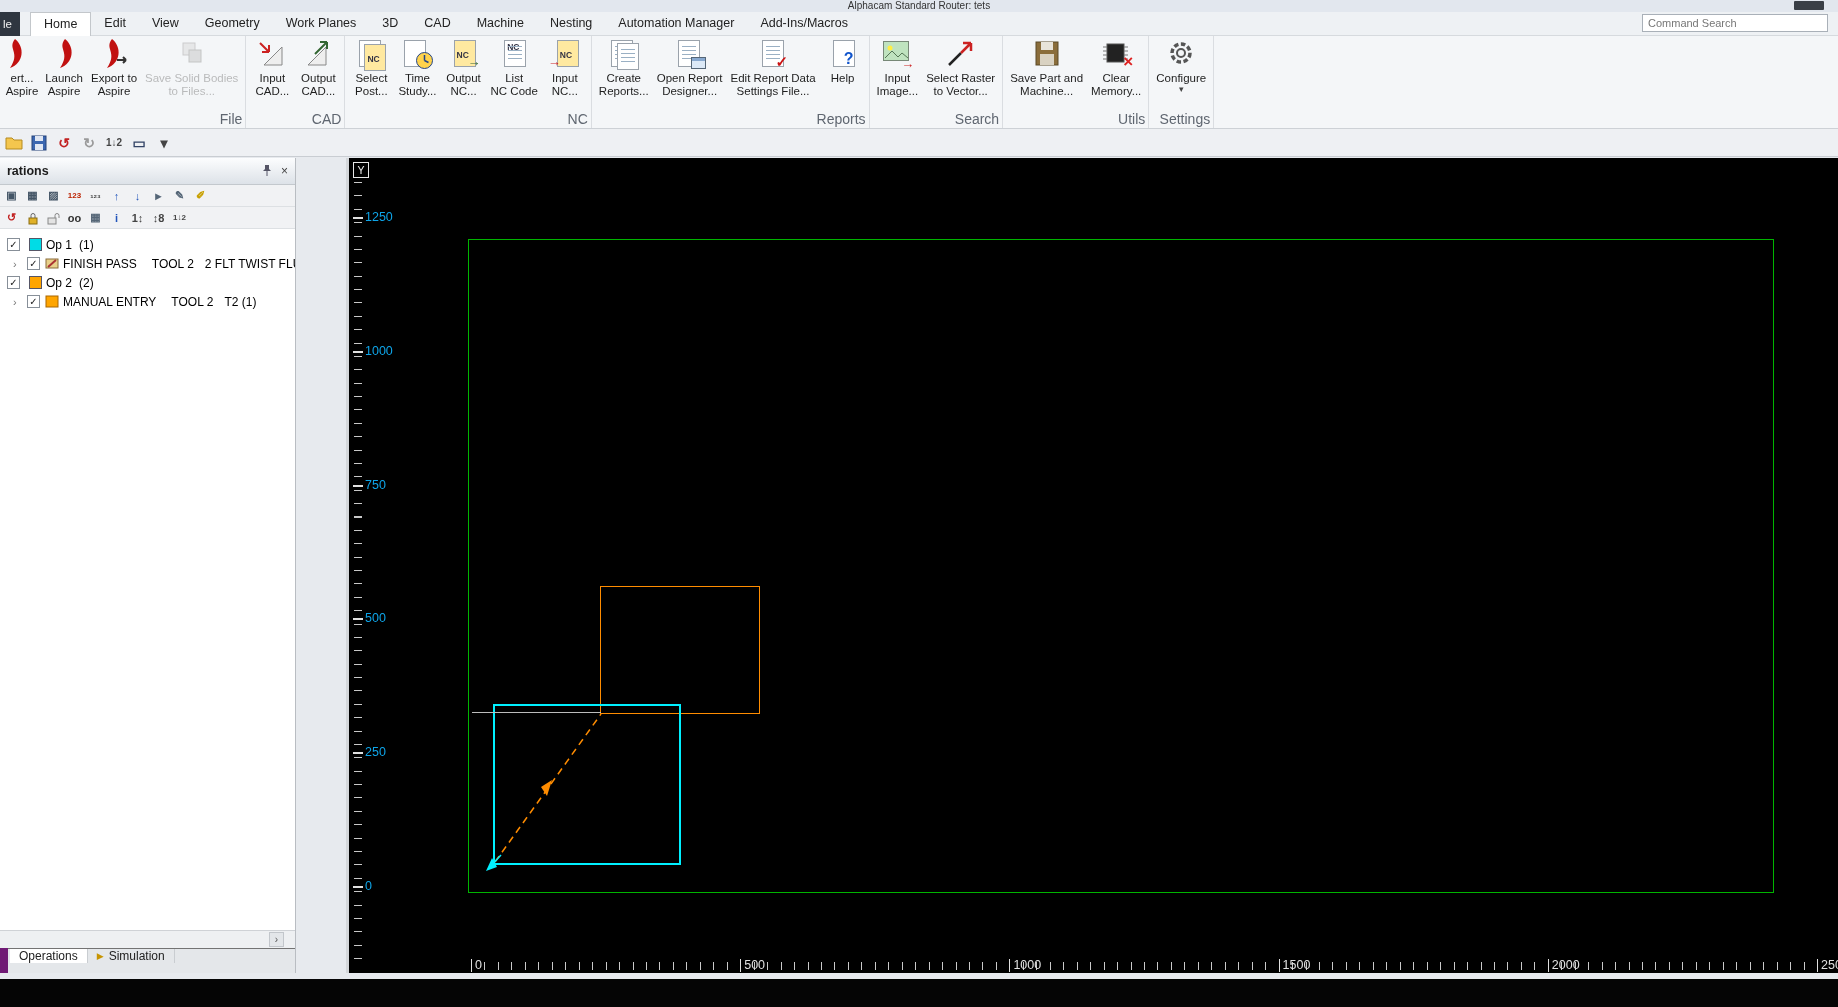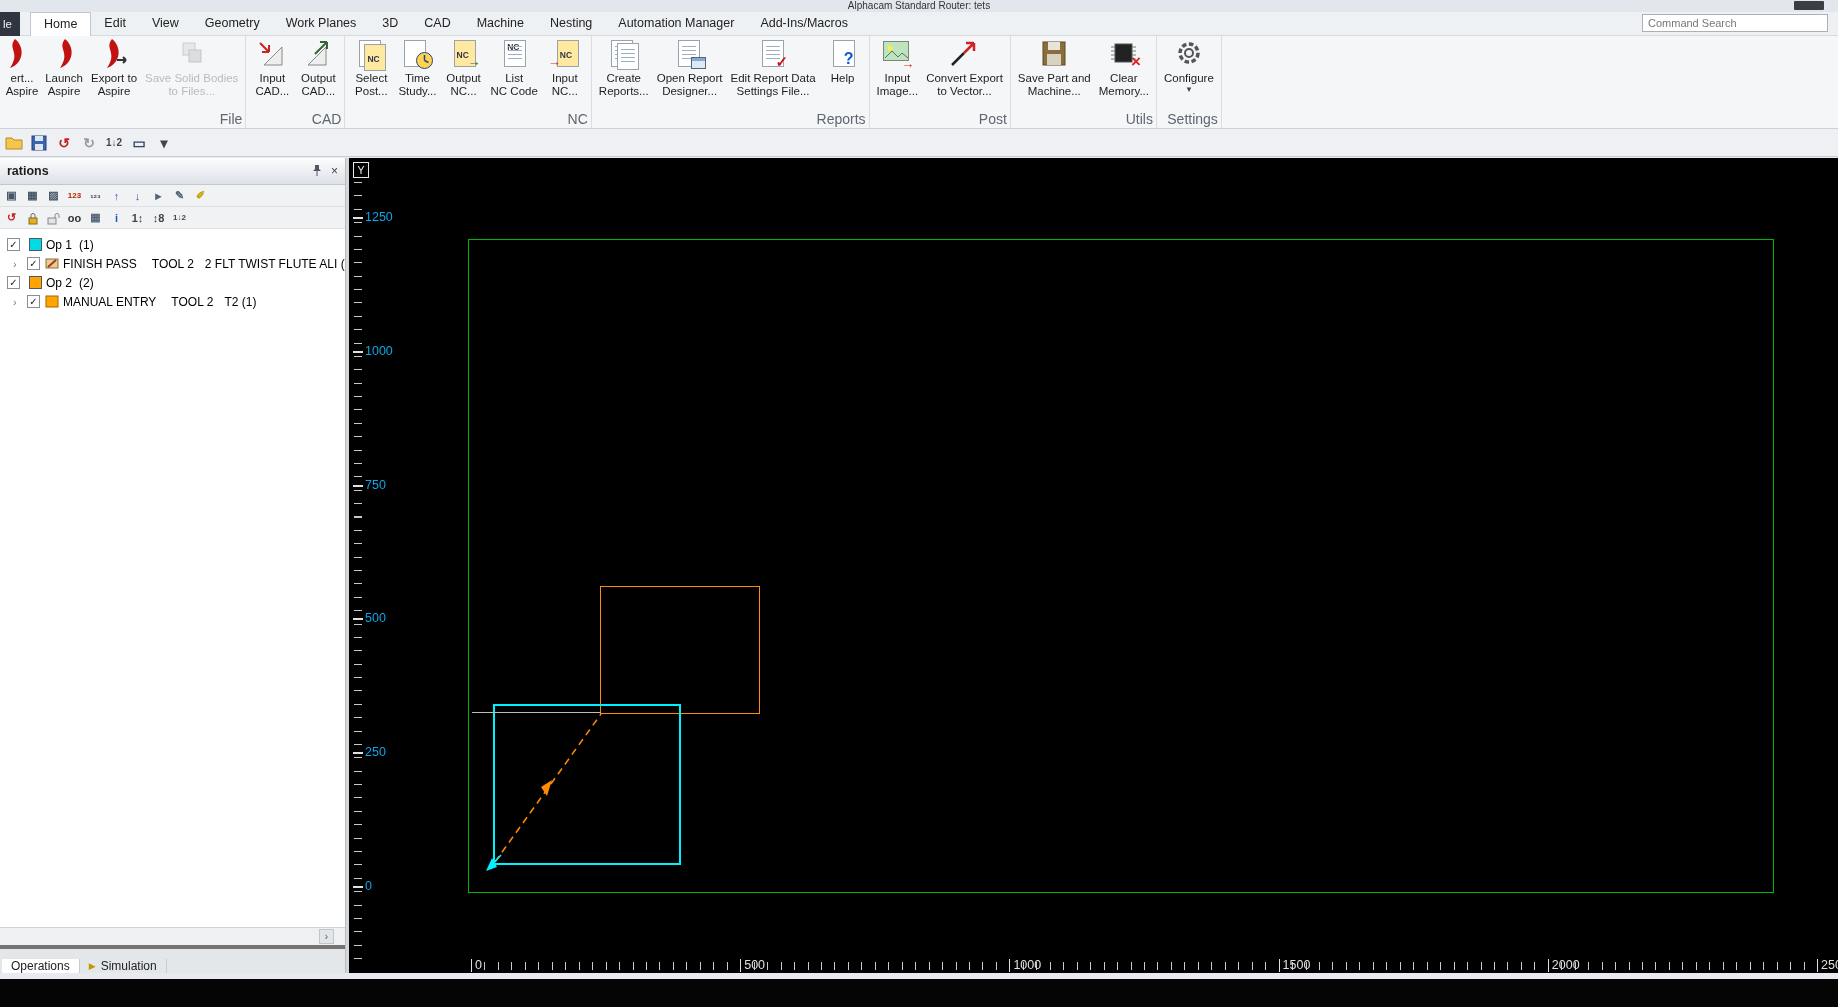--- a/index.html
+++ b/index.html
@@ -33,21 +33,21 @@
   .pg{position:absolute;width:20px;height:25px;background:#fff;border:1px solid #9aa2ab;}
   .pg.yl{background:#ffe9a0;}
   .pg.ln::after{content:"";position:absolute;left:3px;right:3px;top:5px;height:15px;background:repeating-linear-gradient(to bottom,#9ab0c4 0 1px,transparent 1px 4px);}
   .nct{position:absolute;left:2px;top:9px;font-size:8.5px;color:#334;font-weight:bold;}
   .arr{position:absolute;font-size:13px;font-weight:bold;}
 
   .qat{position:absolute;left:0;top:129px;width:1838px;height:28px;background:#eef0f3;border-bottom:1px solid #c9cdd2;box-sizing:border-box;}
   .qaticons{display:flex;align-items:center;height:27px;padding-left:5px;gap:7px;}
   .qicon{min-width:18px;height:19px;display:flex;align-items:center;justify-content:center;font-size:14px;font-weight:bold;}
 
-  .panel{position:absolute;left:0;top:158px;width:346px;height:815px;background:#701a75;display:flex;flex-direction:column;border-right:1px solid #b9bdc2;box-sizing:border-box;}
+  .panel{position:absolute;left:0;top:158px;width:296px;height:815px;background:#701a75;display:flex;flex-direction:column;border-right:1px solid #b9bdc2;box-sizing:border-box;}
   .phead{height:26px;flex:0 0 26px;background:linear-gradient(#fcfdfe,#dde2e8);border-bottom:1px solid #c3c8cd;display:flex;align-items:center;padding:0 7px;}
   .ptitle{flex:1;font-size:12.5px;font-weight:bold;color:#1c1c1c;}
   .pin{margin-right:9px;}
   .pclose{font-size:12px;color:#444;}
   .ptools{flex:0 0 21px;height:21px;background:#f1f2f4;border-bottom:1px solid #dde0e3;display:flex;align-items:center;padding:0 2px;gap:2px;}
   .ticon{width:19px;height:18px;display:flex;align-items:center;justify-content:center;font-size:11px;color:#444;font-weight:bold;}
   .tree{flex:1;background:#fff;padding-top:6px;overflow:hidden;}
   .trow{height:19px;display:flex;align-items:center;white-space:nowrap;font-size:12px;color:#000;overflow:hidden;}
   .trow.op{padding-left:7px;}
   .trow.child{padding-left:13px;}
@@ -56,21 +56,21 @@
   .tlabel{margin-left:4px;}
   .tcount{margin-left:7px;}
   .exp{width:10px;color:#777;font-size:11px;flex:0 0 10px;}
   .trow.child .cb{margin-left:4px;}
   .titem{width:14px;height:13px;margin-left:5px;flex:0 0 14px;}
   .tname{margin-left:4px;}
   .ttool{margin-left:15px;}
   .tdesc{margin-left:11px;}
   .pscroll{flex:0 0 17px;background:#eef0f2;border-top:1px solid #cfd2d6;display:flex;align-items:center;justify-content:flex-end;}
   .sarrow{width:15px;height:15px;margin-right:11px;background:#e3e6e9;border:1px solid #c2c6cb;font-size:10px;line-height:13px;text-align:center;color:#555;box-sizing:border-box;}
-  .ptabs{flex:0 0 24px;background:#e4e7ea;border-top:4px solid #737373;display:flex;align-items:flex-end;padding-left:2px;}
+  .ptabs{flex:0 0 24px;background:#e4e7ea;border-top:1px solid #737373;display:flex;align-items:flex-start;padding-left:2px;margin-left:8px;}
   .ptab{display:flex;align-items:center;gap:5px;padding:0 9px;font-size:12px;color:#222;border-right:1px solid #c9cdd1;}
   .ptab.active{background:#fff;}
   .stico{color:#c79400;font-size:9px;}
 
   .splitter{position:absolute;left:346px;top:158px;width:3px;height:815px;background:#d4d7da;}
 
   .canvas{position:absolute;left:349px;top:158px;width:1489px;height:815px;background:#000;overflow:hidden;}
   .ybadge{position:absolute;left:4px;top:4px;width:14px;height:14px;border:1px solid #e8e8e8;color:#f0f0f0;font-size:10.5px;line-height:14px;text-align:center;}
   .ytickstrip{position:absolute;left:5px;top:24px;width:8px;height:778px;background:repeating-linear-gradient(to bottom,#c9c9c9 0 1px,transparent 1px 13.38px);}
   .xtickstrip{position:absolute;left:122px;top:804px;width:1353px;height:8px;background:repeating-linear-gradient(to right,#c9c9c9 0 1px,transparent 1px 13.46px);}
@@ -273,25 +273,25 @@
             <span class="arr" style="color:#c22;right:0;bottom:-1px">→</span>
           </span>
           <span class="bl">Input</span>
           <span class="bl">Image...</span>
         </div>
         <div class="rbtn">
           <span class="icon32"><svg width="34" height="32">
               <path d="M5 27L17 15" stroke="#222" stroke-width="2.5"></path>
               <path d="M17 15L27 5m0 0h-8m8 0v8" stroke="#c22" stroke-width="2.5" fill="none"></path>
             </svg></span>
-          <span class="bl">Convert Export</span>
+          <span class="bl">Select Raster</span>
           <span class="bl">to Vector...</span>
         </div>
       </div>
-      <div class="glabel">Post</div>
+      <div class="glabel">Search</div>
     </div>
     <div class="rgroup">
       <div class="rbuttons">
         <div class="rbtn">
           <span class="icon32"><svg width="34" height="32">
               <rect x="6" y="4" width="22" height="23" fill="#8a6d3b" stroke="#5a4a28"></rect>
               <rect x="11" y="4" width="12" height="8" fill="#e8e4da"></rect>
               <rect x="10" y="16" width="14" height="11" fill="#d9d2c2"></rect>
             </svg></span>
           <span class="bl">Save Part and</span>

